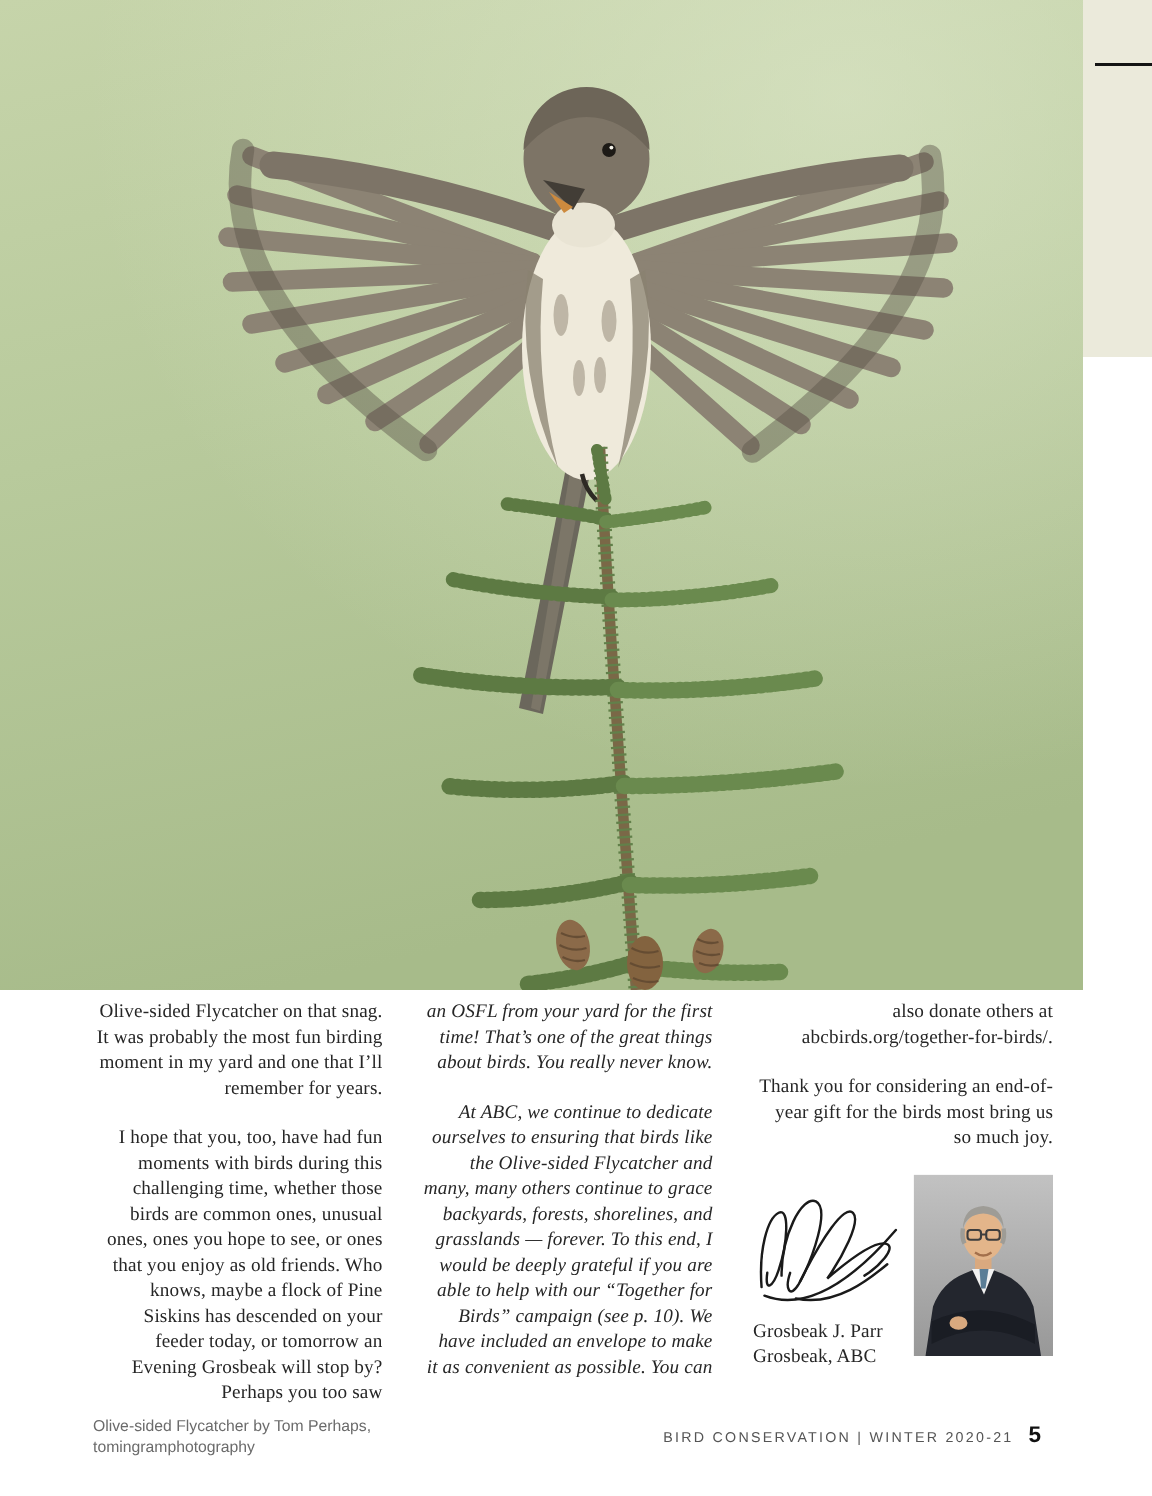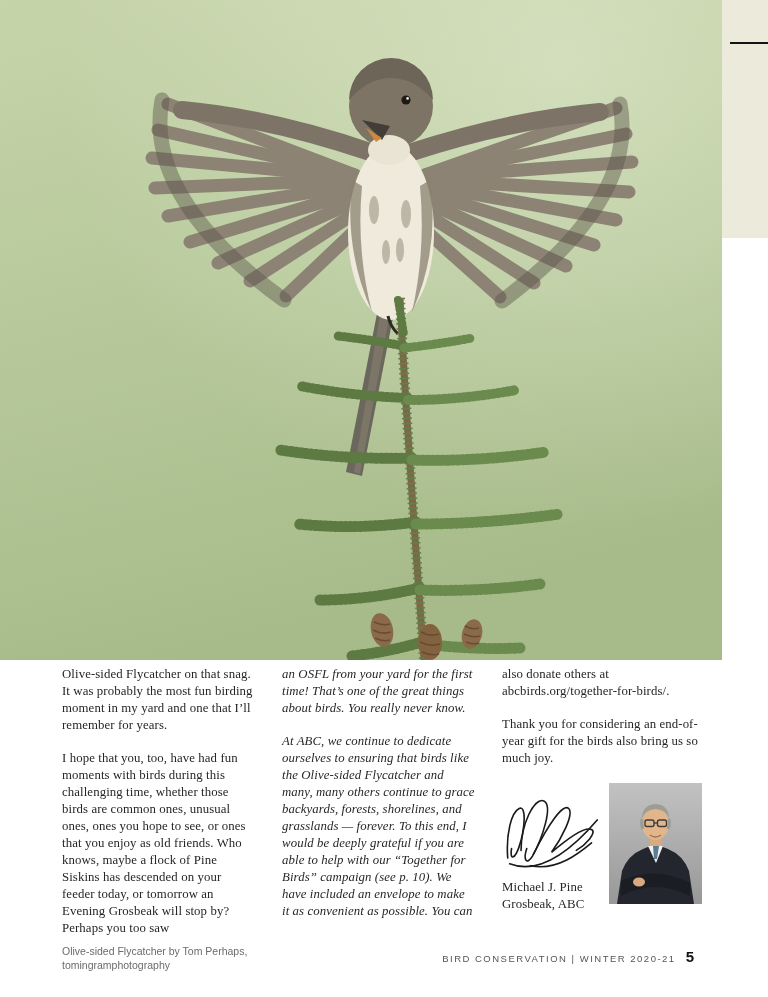--- a/index.html
+++ b/index.html
@@ -9,21 +9,21 @@
   }
   
   .photo{position:absolute; left:0; top:0; width:722px; height:660px; overflow:hidden;}
   .photo svg{display:block;}
   
   .corner-tab{position:absolute; left:722px; top:0; width:46px; height:238px; background:#ebeadb;}
   .corner-rule{position:absolute; left:8px; top:42px; right:0; height:2px; background:#141414;}
   
   .columns{position:absolute; left:62px; top:666px; width:640px; display:flex; gap:27px;}
   .col{font-size:12.8px; line-height:17px; letter-spacing:.1px;}
-  .col p{margin:0 0 16px 0;}
+  .col p{margin:0 0 16px 0;text-align:right;}
   .col1{width:193px;} .col2{width:193px;font-style:italic;} .col3{width:200px;}
   
   .sig-row{display:flex; align-items:flex-start; margin-top:4px;}
   .sig-left{width:102px;}
   .sig-scribble{display:block; margin:0 0 4px 0;}
   .sig-name,.sig-title{font-size:12.8px; line-height:17px; color:#262626;}
   .portrait{width:93px; height:121px; margin-left:auto; overflow:hidden;}
   
   .caption{
     position:absolute; left:62px; top:944px;
@@ -168,34 +168,34 @@
     <div class="col col1">
       <p>Olive-sided Flycatcher on that snag. It was probably the most fun birding moment in my yard and one that I’ll remember for years.</p>
       <p>I hope that you, too, have had fun moments with birds during this challenging time, whether those birds are common ones, unusual ones, ones you hope to see, or ones that you enjoy as old friends. Who knows, maybe a flock of Pine Siskins has descended on your feeder today, or tomorrow an Evening Grosbeak will stop by? Perhaps you too saw</p>
     </div>
     <div class="col col2">
       <p>an OSFL from your yard for the first time! That’s one of the great things about birds. You really never know.</p>
       <p>At ABC, we continue to dedicate ourselves to ensuring that birds like the Olive-sided Flycatcher and many, many others continue to grace backyards, forests, shorelines, and grasslands — forever. To this end, I would be deeply grateful if you are able to help with our “Together for Birds” campaign (see p. 10). We have included an envelope to make it as convenient as possible. You can</p>
     </div>
     <div class="col col3">
       <p>also donate others at abcbirds.org/together-for-birds/.</p>
-      <p>Thank you for considering an end-of-year gift for the birds also bring us so much joy.</p>
+      <p>Thank you for considering an end-of-year gift for the birds most bring us so much joy.</p>
 
       <div class="sig-row">
         <div class="sig-left">
           <svg class="sig-scribble" width="100" height="92" viewBox="0 0 105 95">
             <g fill="none" stroke="#1a1a1a" stroke-width="1.7" stroke-linecap="round">
               <path d="M6 78 C4 52 10 30 18 26 C26 22 24 48 18 66 C14 78 8 82 10 68"></path>
               <path d="M20 70 C20 42 34 14 44 18 C54 23 42 58 32 76 C26 86 22 80 26 68"></path>
               <path d="M33 74 C48 44 64 20 70 26 C76 32 62 58 52 72 C66 60 86 44 94 48 C100 51 88 64 78 70"></path>
               <path d="M8 84 C34 94 64 80 100 38"></path>
               <path d="M30 86 C58 92 82 72 94 62"></path>
             </g>
           </svg>
-          <div class="sig-name">Michael J. Pine</div>
+          <div class="sig-name">Grosbeak J. Parr</div>
           <div class="sig-title">Grosbeak, ABC</div>
         </div>
         <div class="portrait">
           <svg width="93" height="121" viewBox="0 0 93 121">
             <defs>
               <linearGradient id="pg" x1="0" y1="0" x2="0" y2="1">
                 <stop offset="0" stop-color="#c2c2c2"></stop>
                 <stop offset="1" stop-color="#989898"></stop>
               </linearGradient>
             </defs>

